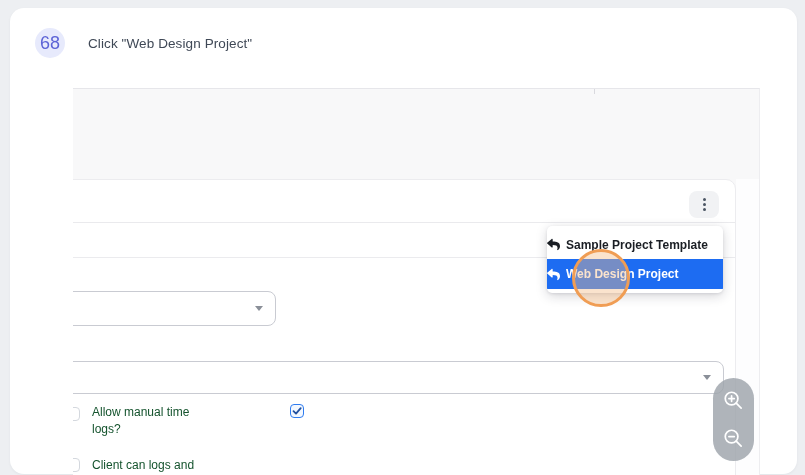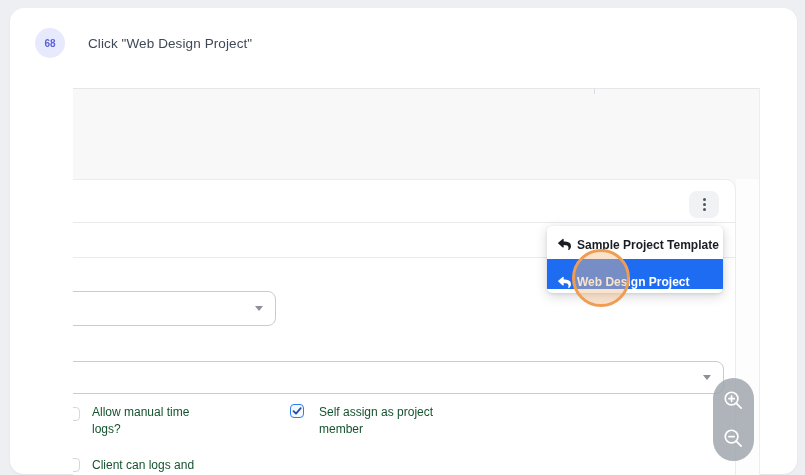--- a/index.html
+++ b/index.html
@@ -13,21 +13,21 @@
   .outer-card {
     position:absolute; left:10px; top:8px; width:787px; height:466px;
     background:#ffffff; border-radius:14px;
     box-shadow:0 1px 3px rgba(25,30,50,0.05);
   }
   
   .step-badge {
     position:absolute; left:25px; top:20px; width:30px; height:30px;
     border-radius:50%; background:var(--badge-bg,#e7eafc);
     color:var(--badge-text,#5c63d6);
-    font-size:10px; font-weight:700;
+    font-size:18px; font-weight:400;
     display:flex; align-items:center; justify-content:center;
   }
   .step-instruction {
     position:absolute; left:78px; top:28px;
     font-size:13.5px; color:#3f4856; letter-spacing:.1px;
   }
   
   .screenshot {
     position:absolute; left:63px; top:80px; width:687px; height:394px;
     background:#f8f8f9;
@@ -72,24 +72,24 @@
   }
   .right-gutter { position:absolute; left:663px; top:90px; width:24px; height:304px; background:#fdfdfe; }
   
   .dropdown {
     position:absolute; left:537px; top:218px; width:176px;
     background:#fff; border-radius:5px; padding:4px 0;
     box-shadow:0 3px 12px rgba(30,30,50,0.18), 0 1px 3px rgba(30,30,50,0.10);
     z-index:5; overflow:hidden;
   }
   .menu-item {
-    height:29px; display:flex; align-items:center; gap:6px; padding-left:11px;
+    height:29px; display:flex; align-items:center; gap:6px; 
     font-size:12px; font-weight:600; color:#1a1e24; white-space:nowrap; cursor:pointer;
   }
-  .menu-item.highlighted { height:30px; background:var(--accent,#1d6cf2); color:#ffffff;align-items:flex-end; }
+  .menu-item.highlighted { height:30px; background:var(--accent,#1d6cf2); color:#ffffff; }
   .reply-icon { width:13px; height:13px; flex:0 0 auto; }
   
   .click-ring {
     position:absolute; left:562px; top:241px; width:58px; height:58px; border-radius:50%;
     border:3px solid var(--highlight,#f09d54);
     background:rgba(244,189,137,0.42); z-index:6;
   }
   
   .zoom-pill {
     position:absolute; left:703px; top:370px; width:41px; height:83px;
@@ -128,21 +128,20 @@
       </div>
 
       <div class="checkbox" style="left:52px; top:227px;"></div>
       <div class="cb-label" style="left:78px; top:224px; width:104px;">Allow manual time logs?</div>
 
       <div class="checkbox checked" style="left:276px; top:224px;">
         <svg class="checkmark-icon" width="10" height="10" viewBox="0 0 10 10">
           <path d="M1.5 5.2 L4 7.6 L8.7 2.2" fill="none" stroke="#23519e" stroke-width="1.8" stroke-linecap="round" stroke-linejoin="round"></path>
         </svg>
       </div>
-      <div class="cb-label" style="left:305px; top:224px; width:122px;">Self assign as project member</div>
 
       <div class="checkbox" style="left:52px; top:278px;"></div>
       <div class="cb-label" style="left:78px; top:277px; width:140px;">Client can logs and</div>
     </div>
   </div>
 
   <div class="dropdown">
     <div class="menu-item">
       <svg class="reply-icon" viewBox="0 0 512 512" fill="currentColor">
         <path d="M8.309 189.836 184.313 37.851C199.719 24.546 224 35.347 224 56.015v80.053c160.629 1.839 288 34.032 288 186.258 0 61.441-39.581 122.309-83.333 154.132-13.653 9.931-33.111-2.533-28.077-18.631 45.344-145.012-21.507-183.51-176.59-185.742V352c0 20.7-24.3 31.453-39.687 18.164l-176.004-152c-11.071-9.562-11.086-26.753 0-36.328z"></path>

